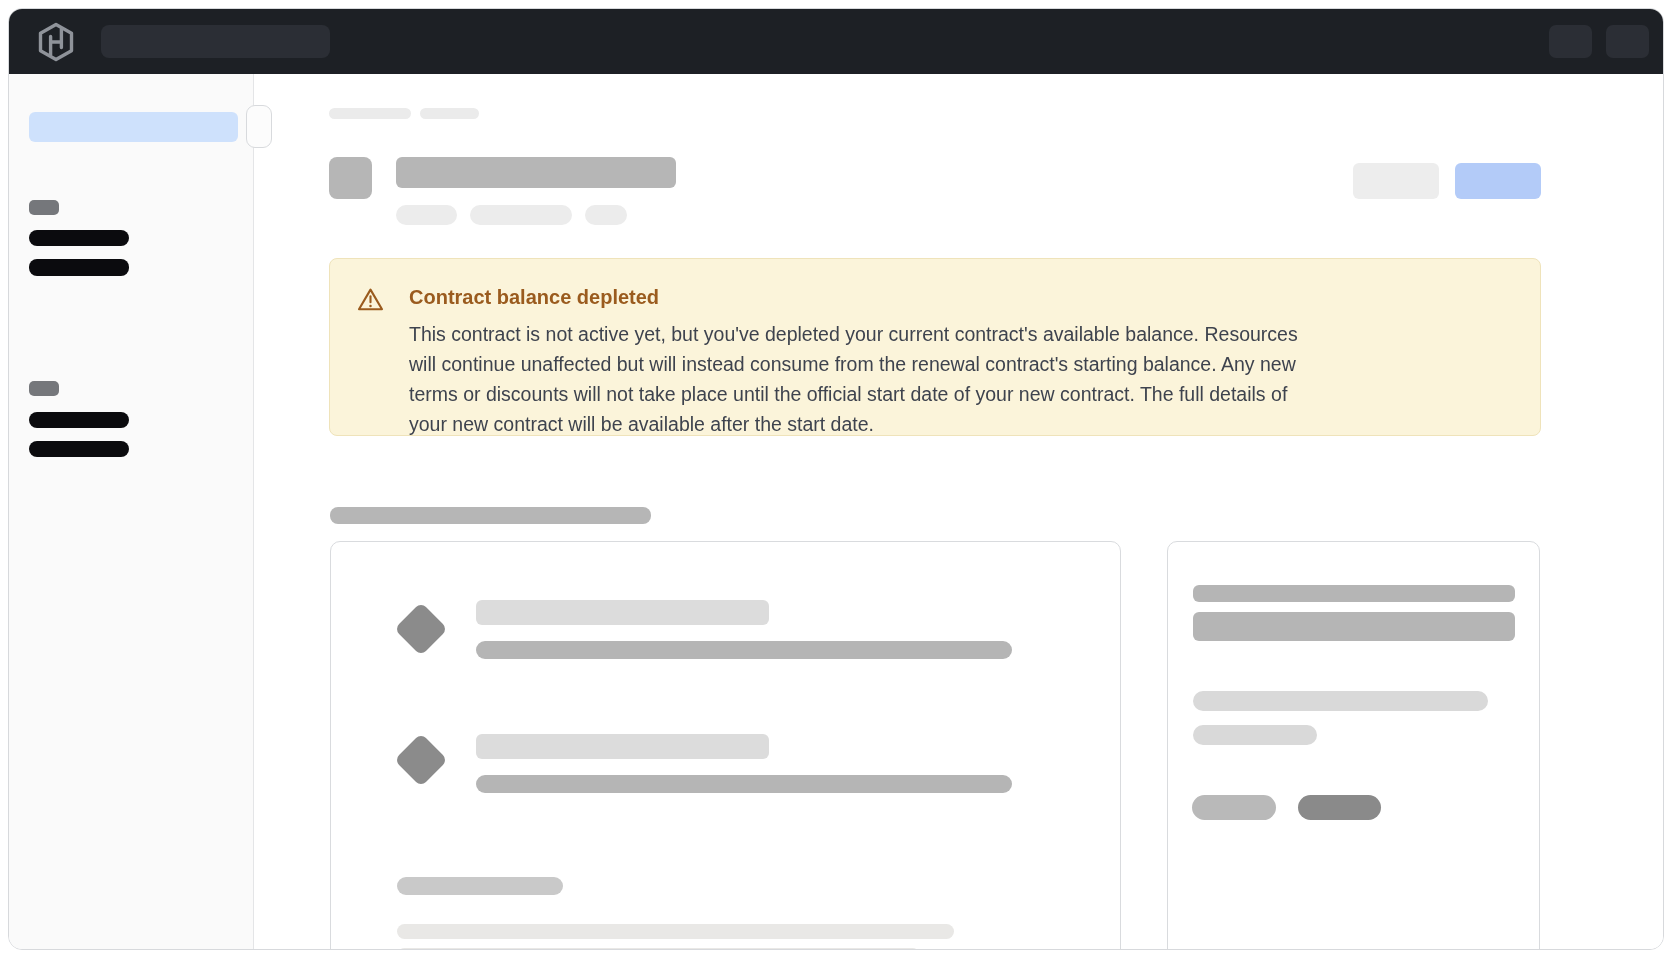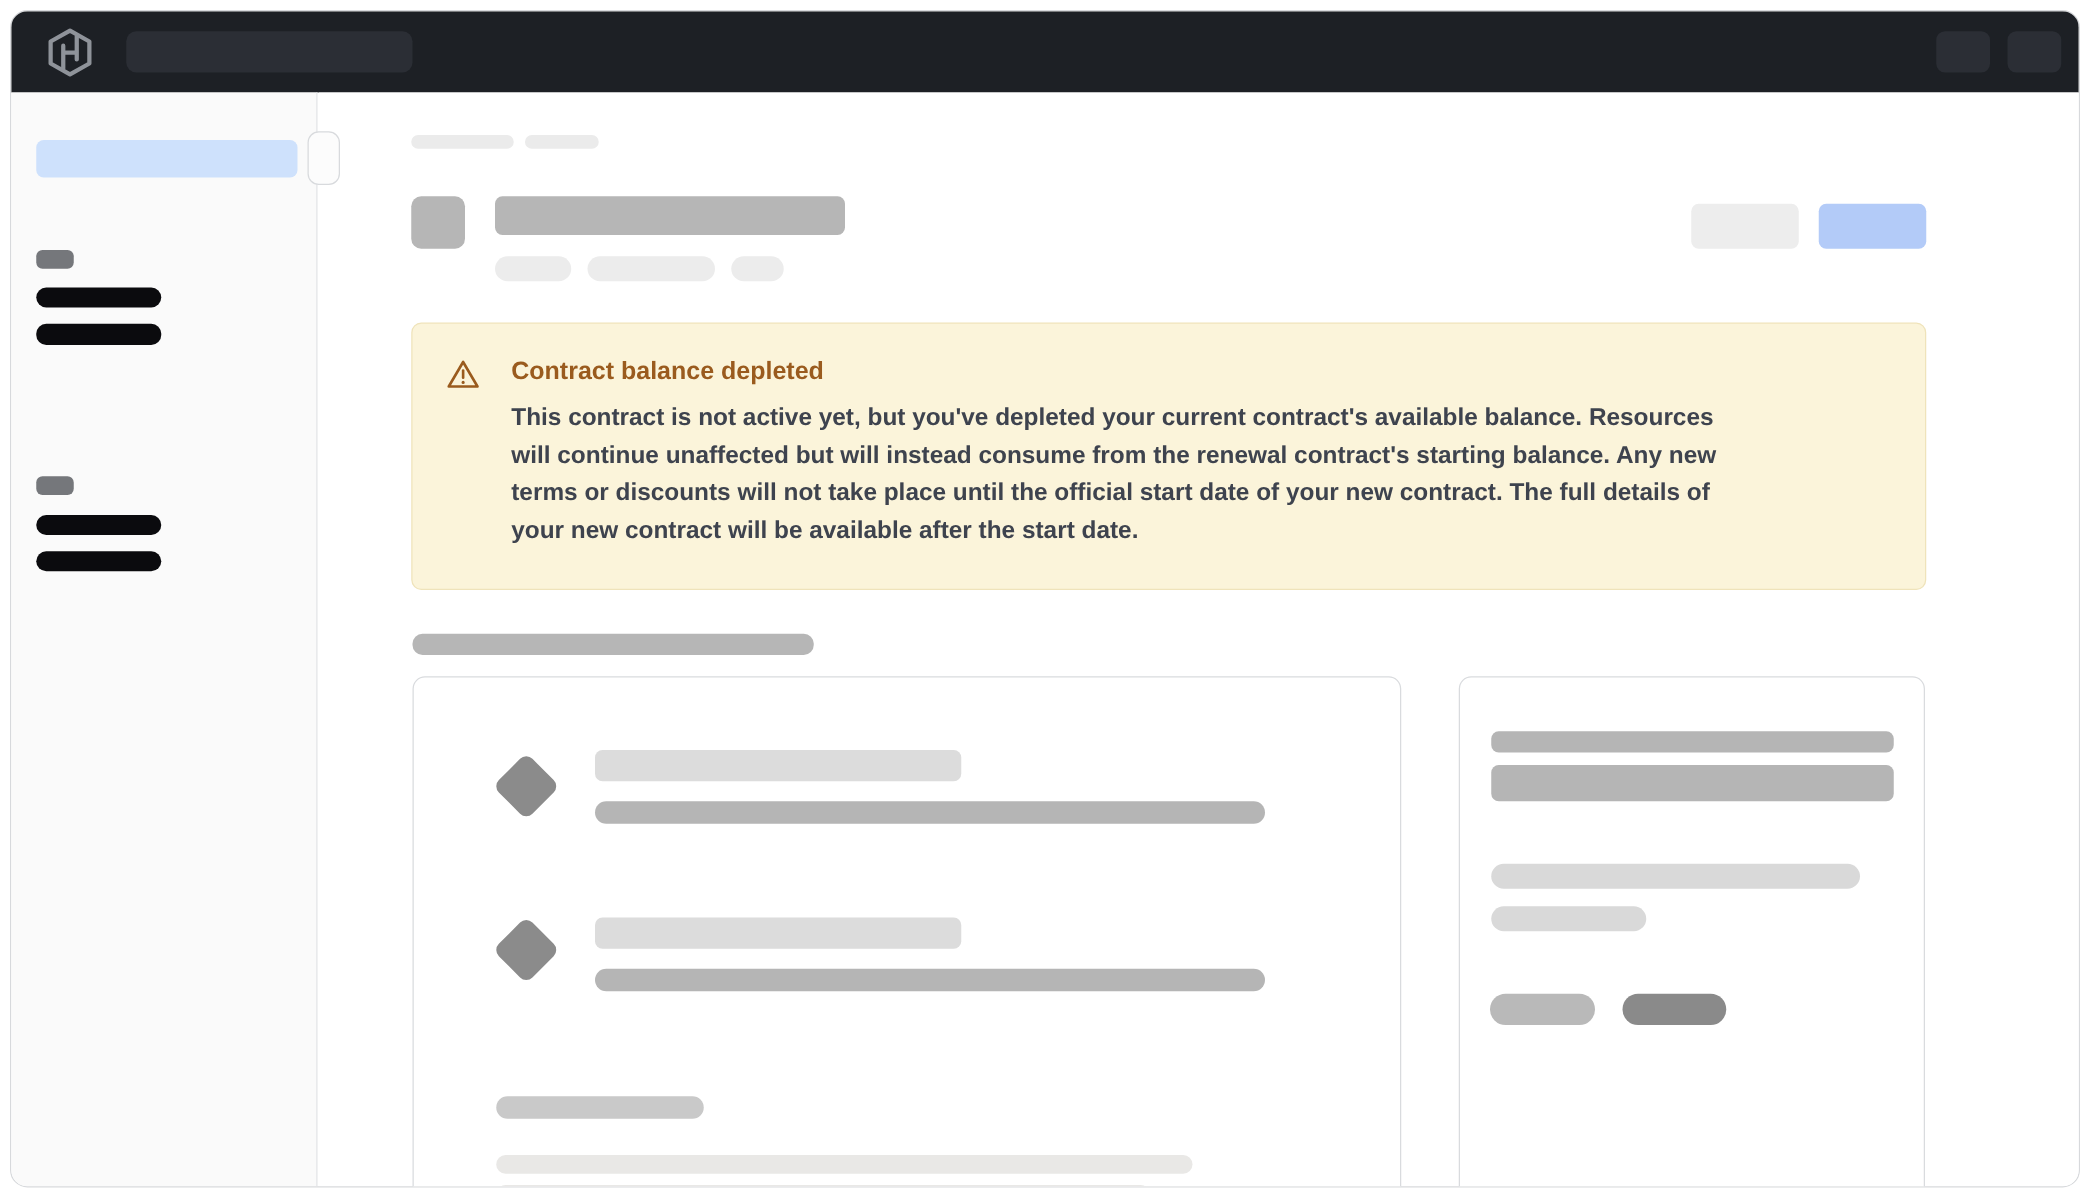--- a/index.html
+++ b/index.html
@@ -40,26 +40,26 @@
   .c-dk2  { background:#b5b5b5; }
   .c-badge{ background:#ececec; }
   .c-lt   { background:#dcdcdc; }
   .c-lt2  { background:#d9d9d9; }
   .c-xlt  { background:#e9e8e6; }
   .c-mid  { background:#c9c9c9; }
   .btn-gray { background:#ededed; border-radius:6px; }
   .btn-blue { background:#b3cbf8; border-radius:6px; }
 
   
-  .alert { left:74px; top:184px; width:1212px; height:214px; background:#fbf4da;
+  .alert { left:74px; top:184px; width:1212px; height:178px; background:#fbf4da;
            border:1px solid #efe3ba; border-radius:8px; display:flex; gap:25px;
            padding:25px 44px 0 27px; }
   .alert-icon { flex:0 0 27px; padding-top:2px; }
   .alert-title { font-size:20px; font-weight:700; color:#9a5b1e; line-height:27px; margin-bottom:8px; }
-  .alert-body { font-size:19.5px; line-height:30px; color:#3e434e; white-space:pre-line;font-weight:bold; }
+  .alert-body { font-size:19.5px; line-height:30px; color:#3e434e; white-space:pre-line; }
 
   
   .card { border:1px solid #d9dbde; border-radius:10px; background:#fff; }
   .diamond { width:38px; height:38px; background:#8b8b8b; border-radius:7px; transform:rotate(45deg); }
 </style>
 </head>
 <body>
 
 <div class="stage">
   <div class="window">

